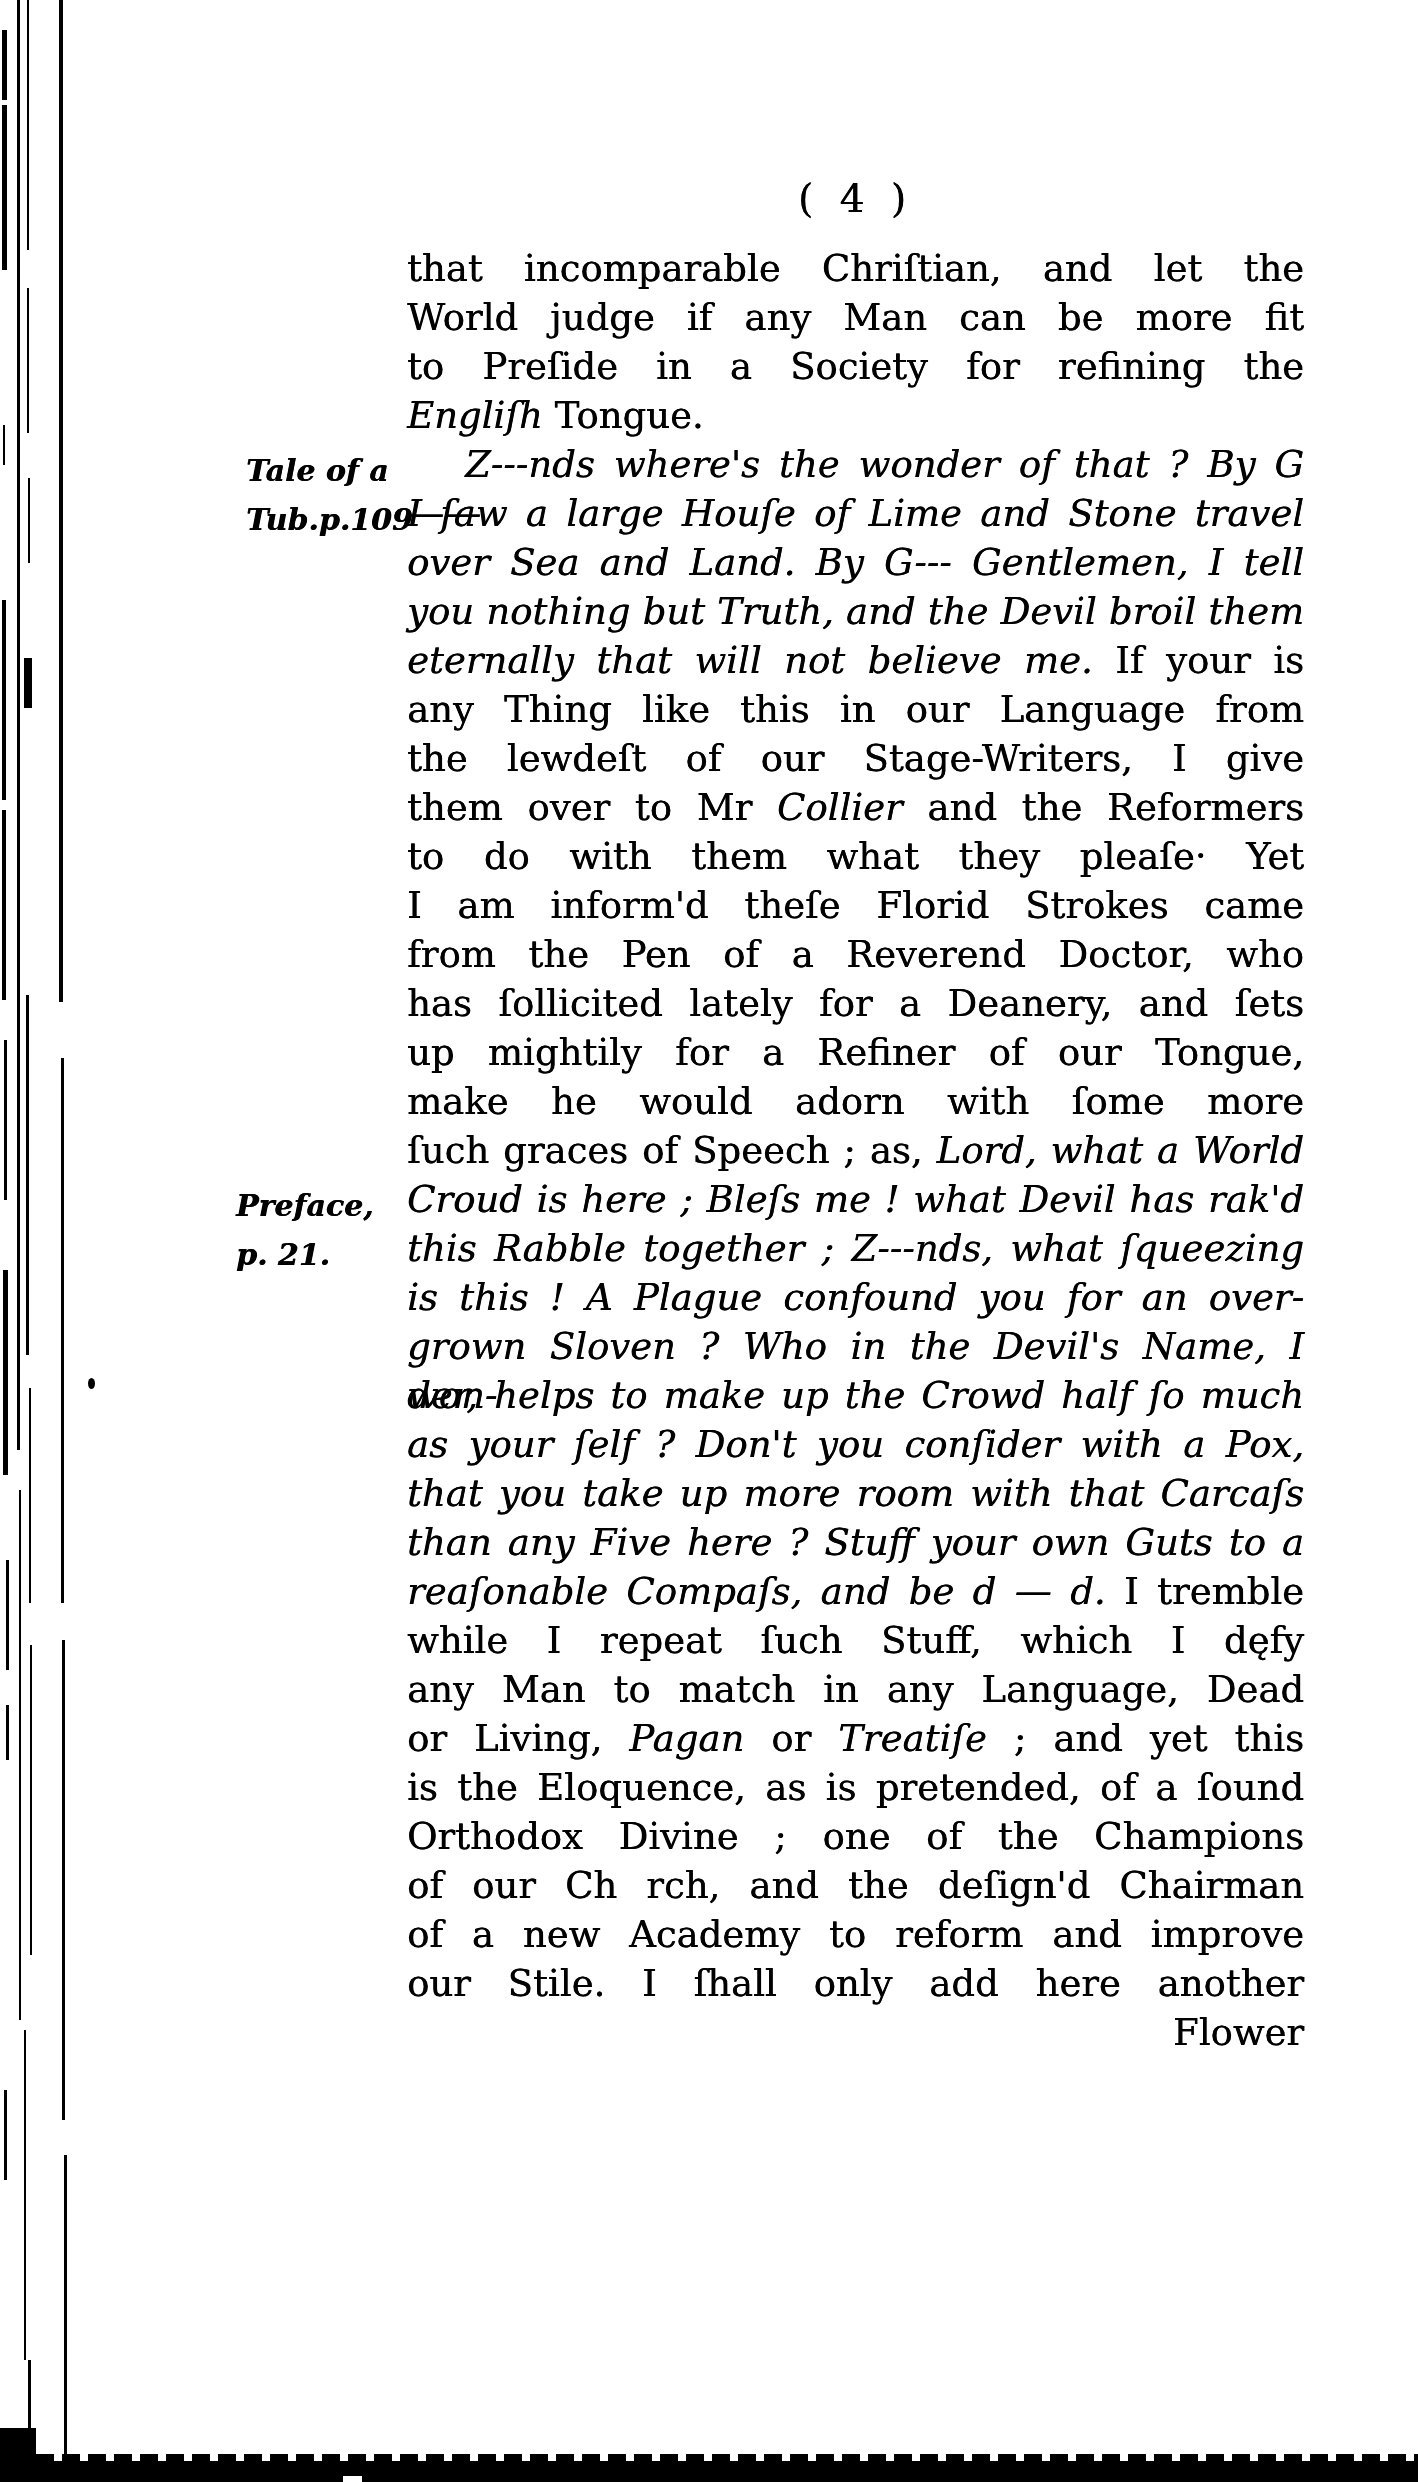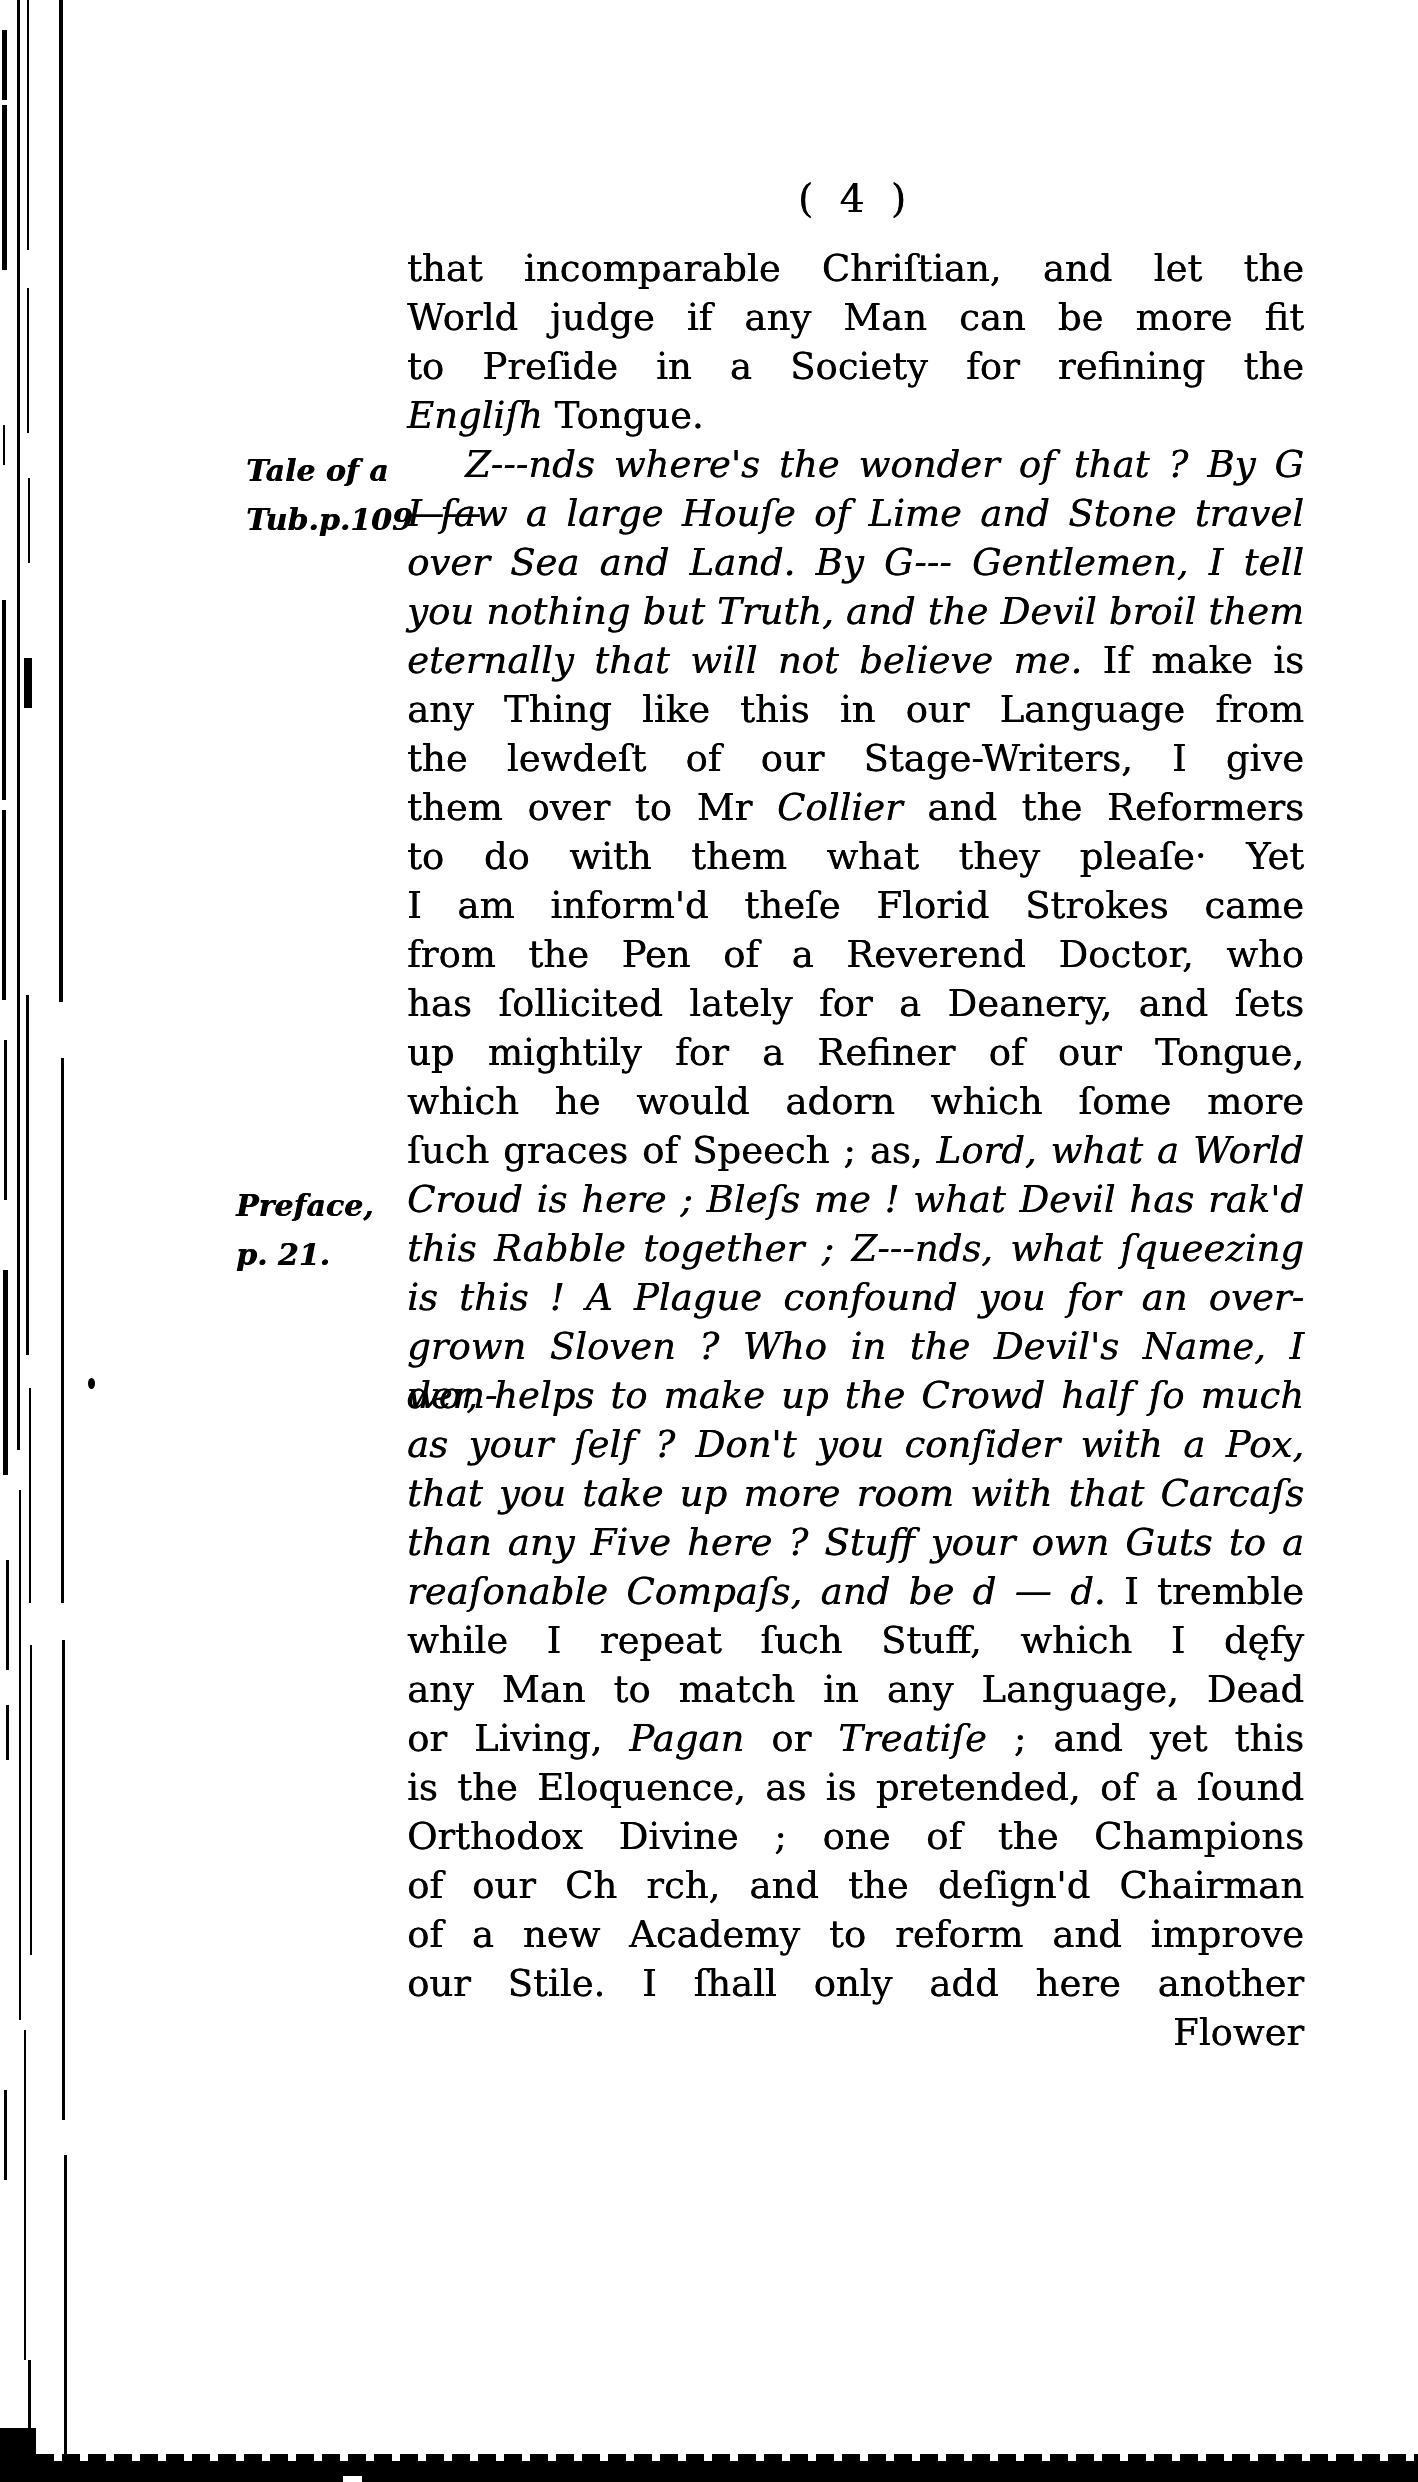--- a/index.html
+++ b/index.html
@@ -138,30 +138,30 @@
 
   <div class="body-text" id="body-text">
       <div class="line"><span>that incomparable Chriſtian, and let the</span></div>
       <div class="line"><span>World judge if any Man can be more fit</span></div>
       <div class="line"><span>to Preſide in a Society for refining the</span></div>
       <div class="line left"><span class="it">Engliſh</span><span> Tongue.</span></div>
       <div class="line indent"><span class="it">Z---nds where's the wonder of that ? By G——</span></div>
       <div class="line"><span class="it">I ſaw a large Houſe of Lime and Stone travel</span></div>
       <div class="line"><span class="it">over Sea and Land. By G--- Gentlemen, I tell</span></div>
       <div class="line"><span class="it">you nothing but Truth, and the Devil broil them</span></div>
-      <div class="line"><span class="it">eternally that will not believe me.</span><span> If make is</span></div>
+      <div class="line"><span class="it">eternally that will not believe me.</span><span> If your is</span></div>
       <div class="line"><span>any Thing like this in our Language from</span></div>
       <div class="line"><span>the lewdeſt of our Stage-Writers, I give</span></div>
       <div class="line"><span>them over to Mr </span><span class="it">Collier</span><span> and the Reformers</span></div>
       <div class="line"><span>to do with them what they pleaſe· Yet</span></div>
       <div class="line"><span>I am inform'd theſe Florid Strokes came</span></div>
       <div class="line"><span>from the Pen of a Reverend Doctor, who</span></div>
       <div class="line"><span>has ſollicited lately for a Deanery, and ſets</span></div>
       <div class="line"><span>up mightily for a Refiner of our Tongue,</span></div>
-      <div class="line"><span>which he would adorn which ſome more</span></div>
+      <div class="line"><span>make he would adorn with ſome more</span></div>
       <div class="line"><span>ſuch graces of Speech ; as, </span><span class="it">Lord, what a World</span></div>
       <div class="line"><span class="it">Croud is here ; Bleſs me ! what Devil has rak'd</span></div>
       <div class="line"><span class="it">this Rabble together ; Z---nds, what ſqueezing</span></div>
       <div class="line"><span class="it">is this ! A Plague confound you for an over-</span></div>
       <div class="line"><span class="it">grown Sloven ? Who in the Devil's Name, I won-</span></div>
       <div class="line"><span class="it">der, helps to make up the Crowd half ſo much</span></div>
       <div class="line"><span class="it">as your ſelf ? Don't you conſider with a Pox,</span></div>
       <div class="line"><span class="it">that you take up more room with that Carcaſs</span></div>
       <div class="line"><span class="it">than any Five here ? Stuff your own Guts to a</span></div>
       <div class="line"><span class="it">reaſonable Compaſs, and be d — d.</span><span> I tremble</span></div>

